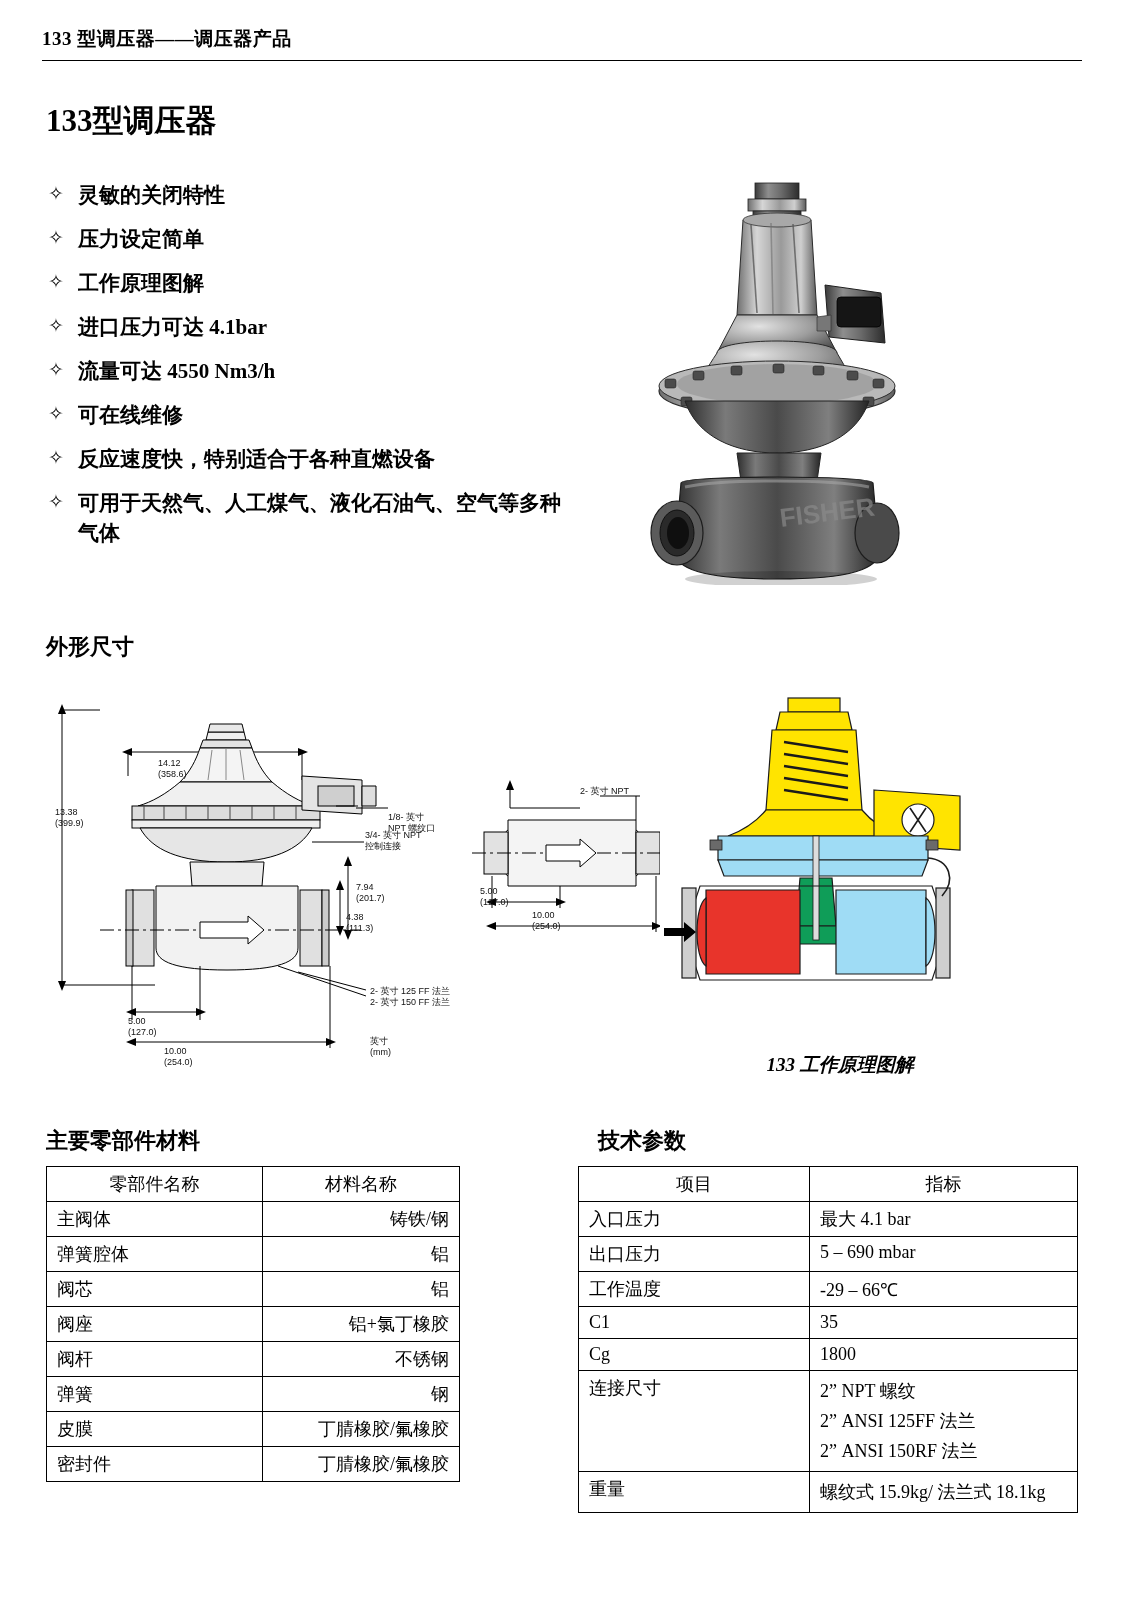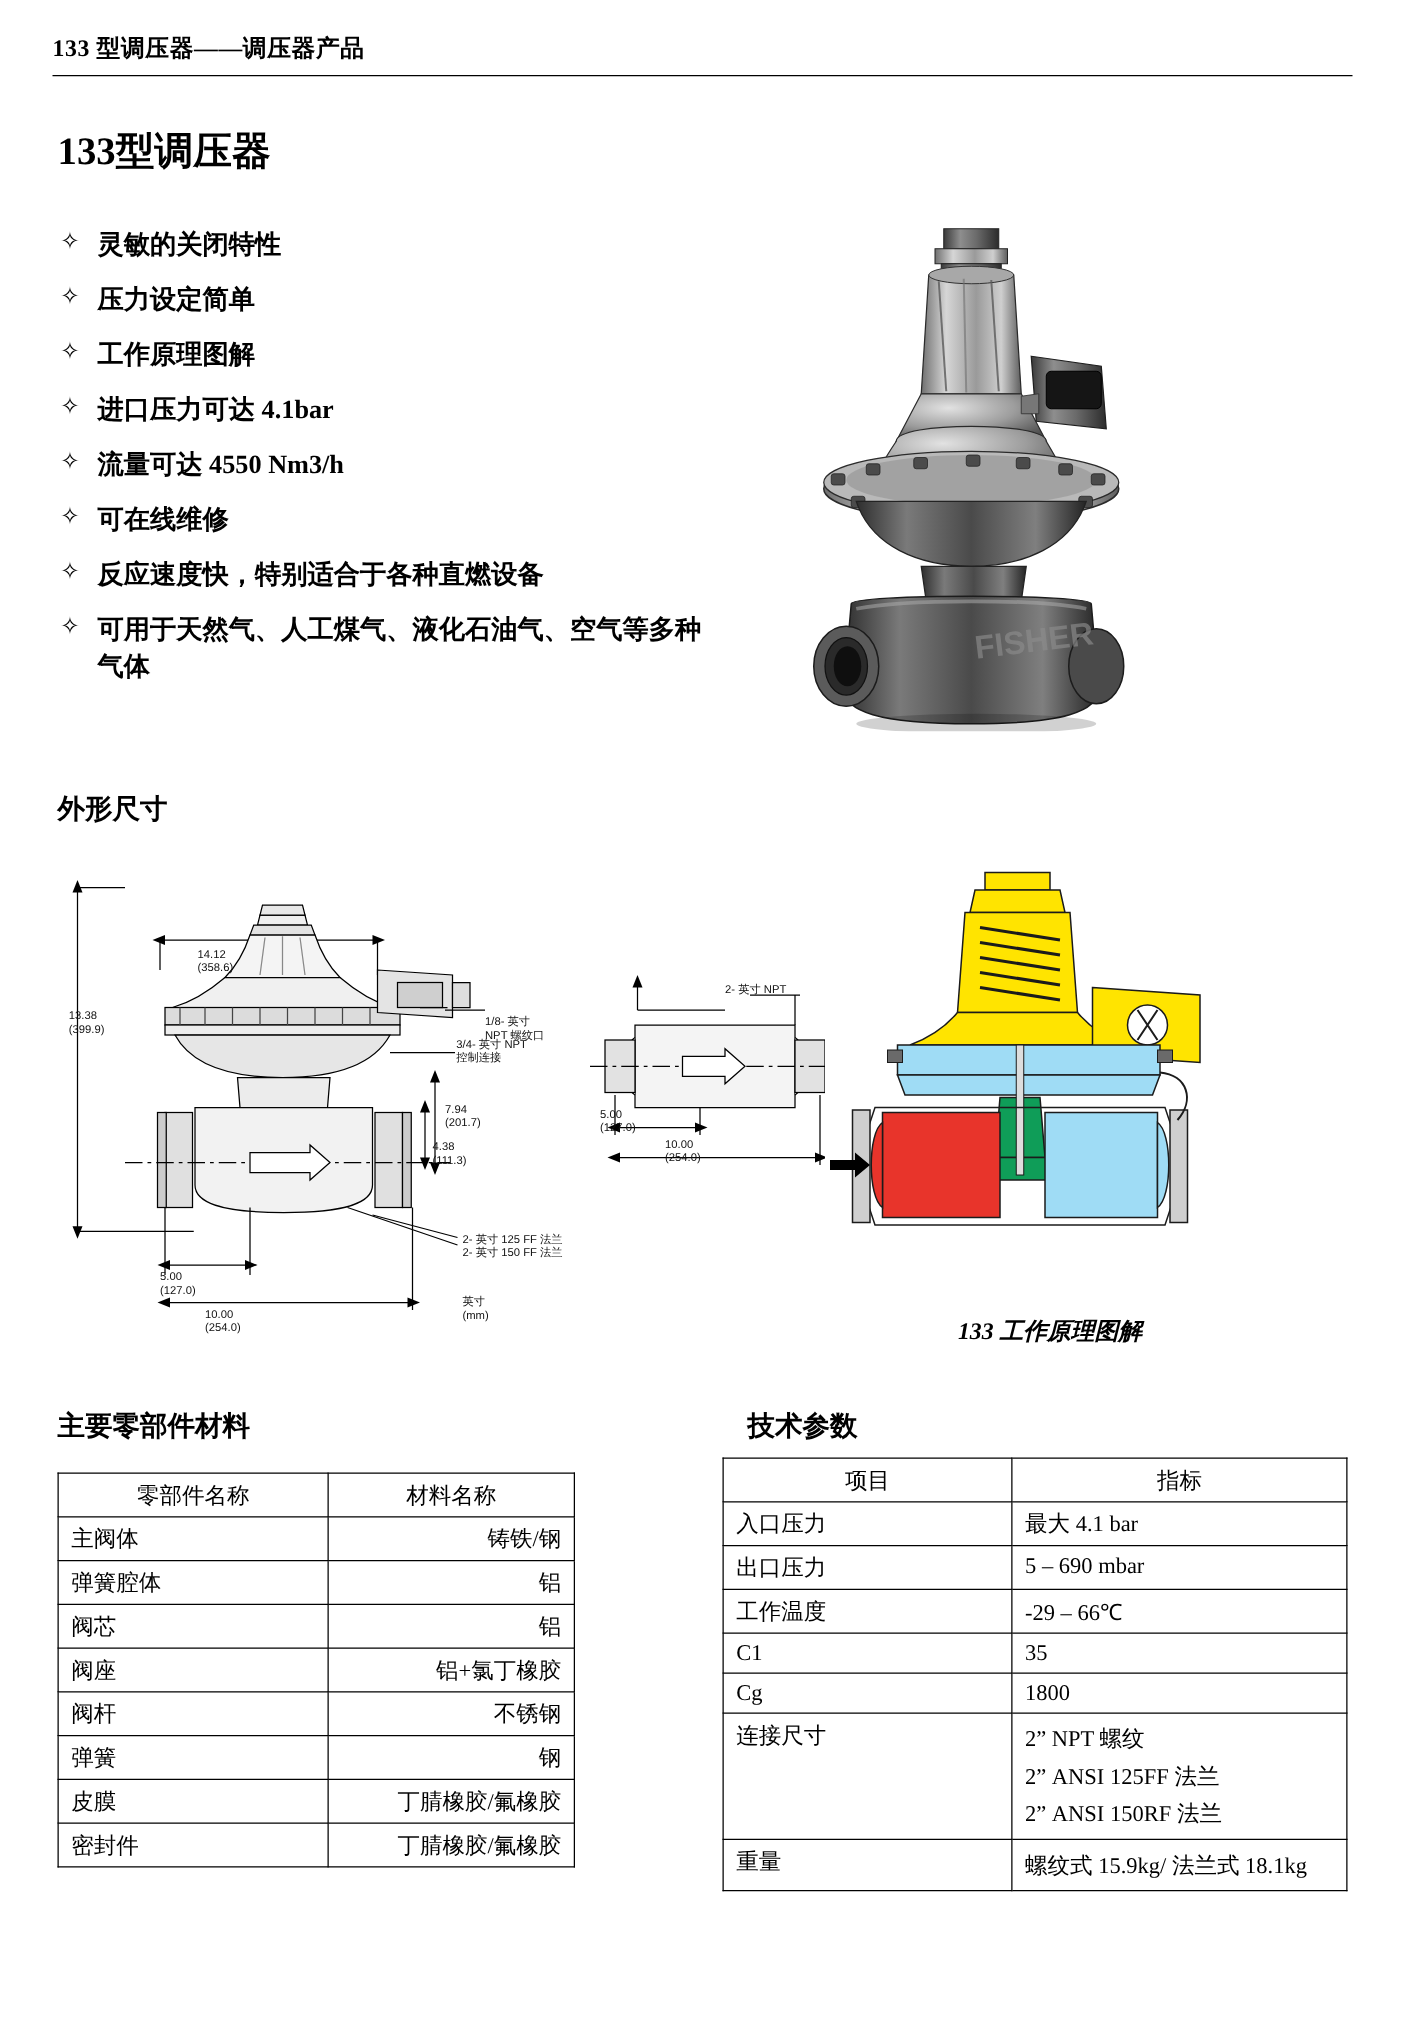--- a/index.html
+++ b/index.html
@@ -151,21 +151,20 @@
   }
   table.data-table th {
     text-align: center;
     font-weight: normal;
   }
 
   #materials-table {
     left: 46px;
     top: 1166px;
     width: 414px;
-    margin-top: 12px;
   }
   #materials-table td:first-child, #materials-table th:first-child {
     width: 195px;
   }
   #materials-table td:nth-child(2) {
     text-align: right;
   }
 
   #specs-table {
     left: 578px;

